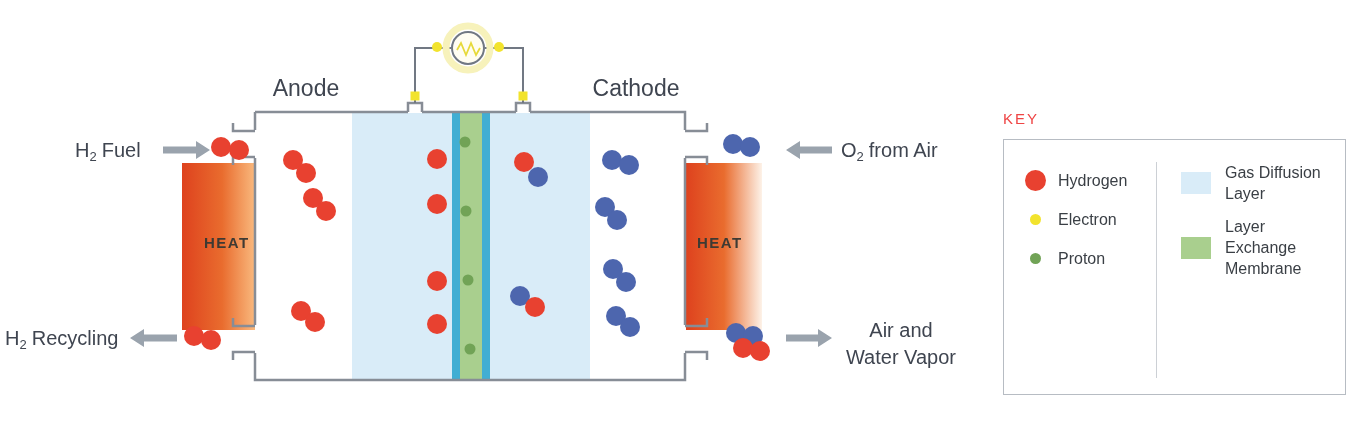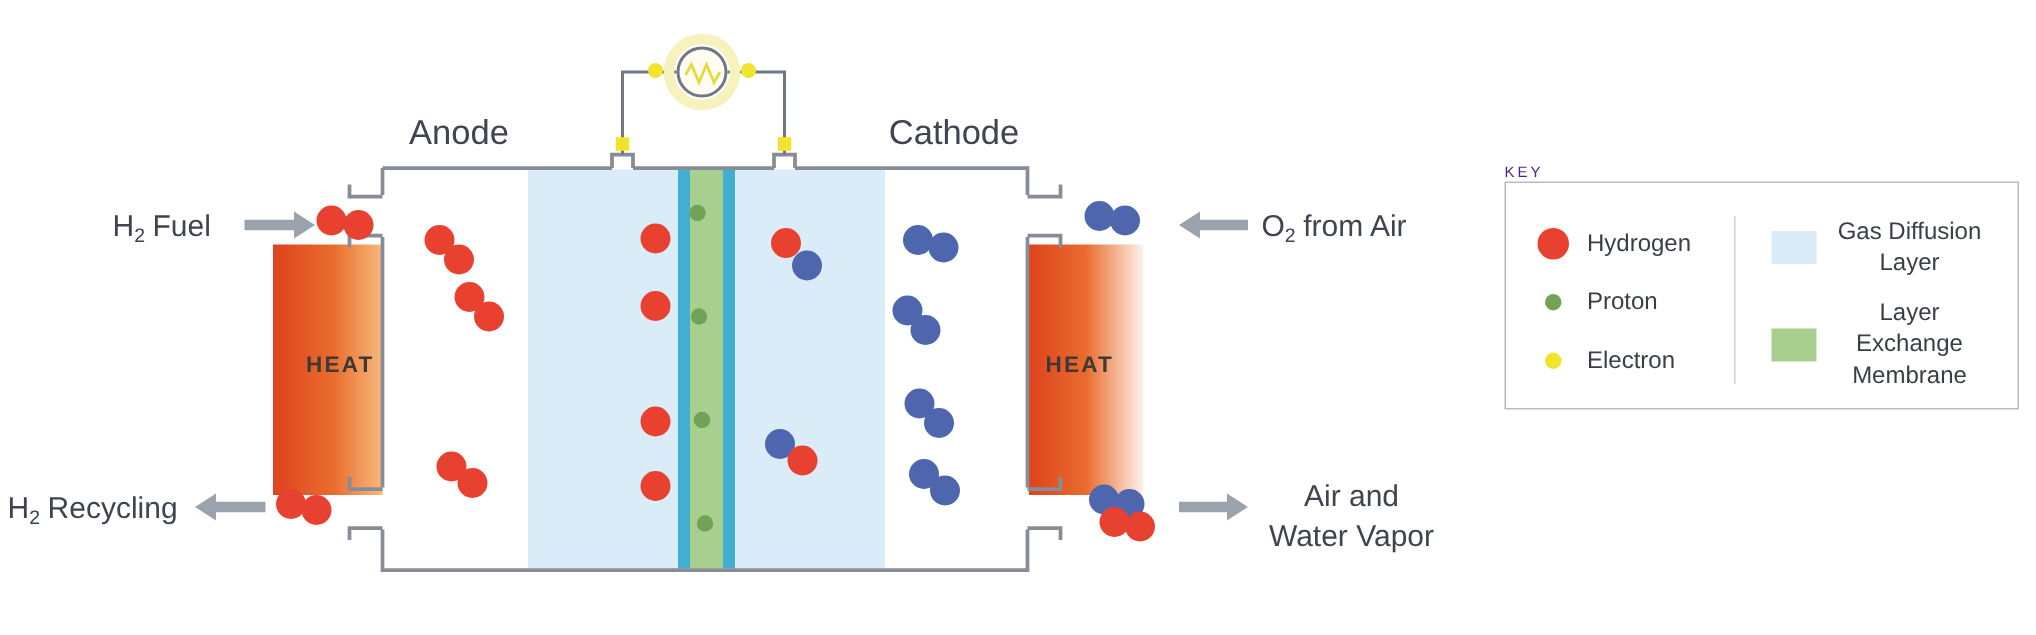--- a/index.html
+++ b/index.html
@@ -11,26 +11,26 @@
   .diagram-svg { position: absolute; left: 0; top: 0; }
 
   svg text { fill: #3f4550; }
   .lbl      { font-size: 20px; }
   .lbl-big  { font-size: 23px; }
   .sub      { font-size: 13px; }
   .heat-text { font-size: 15px; letter-spacing: 1.5px; fill: #3e3a33; font-weight: 600; }
 
   
   .key-wrap  { position: absolute; left: 1003px; top: 110px; width: 343px; }
-  .key-title { font-size: 10px; letter-spacing: 2px; color: #4c1d95; }
-  .key-box   { border: 1px solid #b7bcc3; background: #fff; height: 152px;
+  .key-title { font-size: 15px; letter-spacing: 2px; color: #ef4444; margin-bottom: 12px; }
+  .key-box   { border: 1px solid #b7bcc3; background: #fff; height: 256px;
                display: flex; padding: 22px 16px 16px 20px; }
   .key-col-left  { width: 132px; padding-top: 8px; }
   .key-divider   { width: 1px; background: #ccd0d5; align-self: stretch; }
-  .key-col-right { flex: 1; padding-left: 24px; text-align: center; }
+  .key-col-right { flex: 1; padding-left: 24px; }
   .key-row   { display: flex; align-items: center; margin-bottom: 18px; }
   .key-col-right .key-row { margin-bottom: 12px; }
   .icon-cell { width: 22px; display: flex; justify-content: center; margin-right: 12px; flex: none; }
   .dot-lg { width: 21px; height: 21px; border-radius: 50%; }
   .dot-sm { width: 11px; height: 11px; border-radius: 50%; }
   .swatch { width: 30px; height: 22px; margin-right: 14px; flex: none; }
   .key-label { font-size: 16px; color: #3a3f45; line-height: 21px; }
   .key-label-wrap { max-width: 96px; }
 </style>
 </head>
@@ -147,29 +147,29 @@
 
       <div class="key-col-left">
         <div class="key-row">
           <span class="icon-cell">
               <span class="dot-lg" style="background-color: rgb(232, 65, 48); fill: rgb(232, 65, 48);"></span>
             </span>
           <span class="key-label">Hydrogen</span>
         </div>
         <div class="key-row">
           <span class="icon-cell">
+              <span class="dot-sm" style="background-color: rgb(242, 227, 45); fill: rgb(242, 227, 45);"></span>
+            </span>
+          <span class="key-label">Electron</span>
+        </div>
+        <div class="key-row">
+          <span class="icon-cell">
               <span class="dot-sm" style="background-color: rgb(113, 163, 86); fill: rgb(113, 163, 86);"></span>
             </span>
           <span class="key-label">Proton</span>
-        </div>
-        <div class="key-row">
-          <span class="icon-cell">
-              <span class="dot-sm" style="background-color: rgb(242, 227, 45); fill: rgb(242, 227, 45);"></span>
-            </span>
-          <span class="key-label">Electron</span>
         </div>
       </div>
 
       <div class="key-divider"></div>
 
       <div class="key-col-right">
         <div class="key-row">
           <span class="swatch" style="background-color: rgb(217, 236, 248); fill: rgb(217, 236, 248);"></span>
           <span class="key-label key-label-wrap">Gas Diffusion Layer</span>
         </div>

